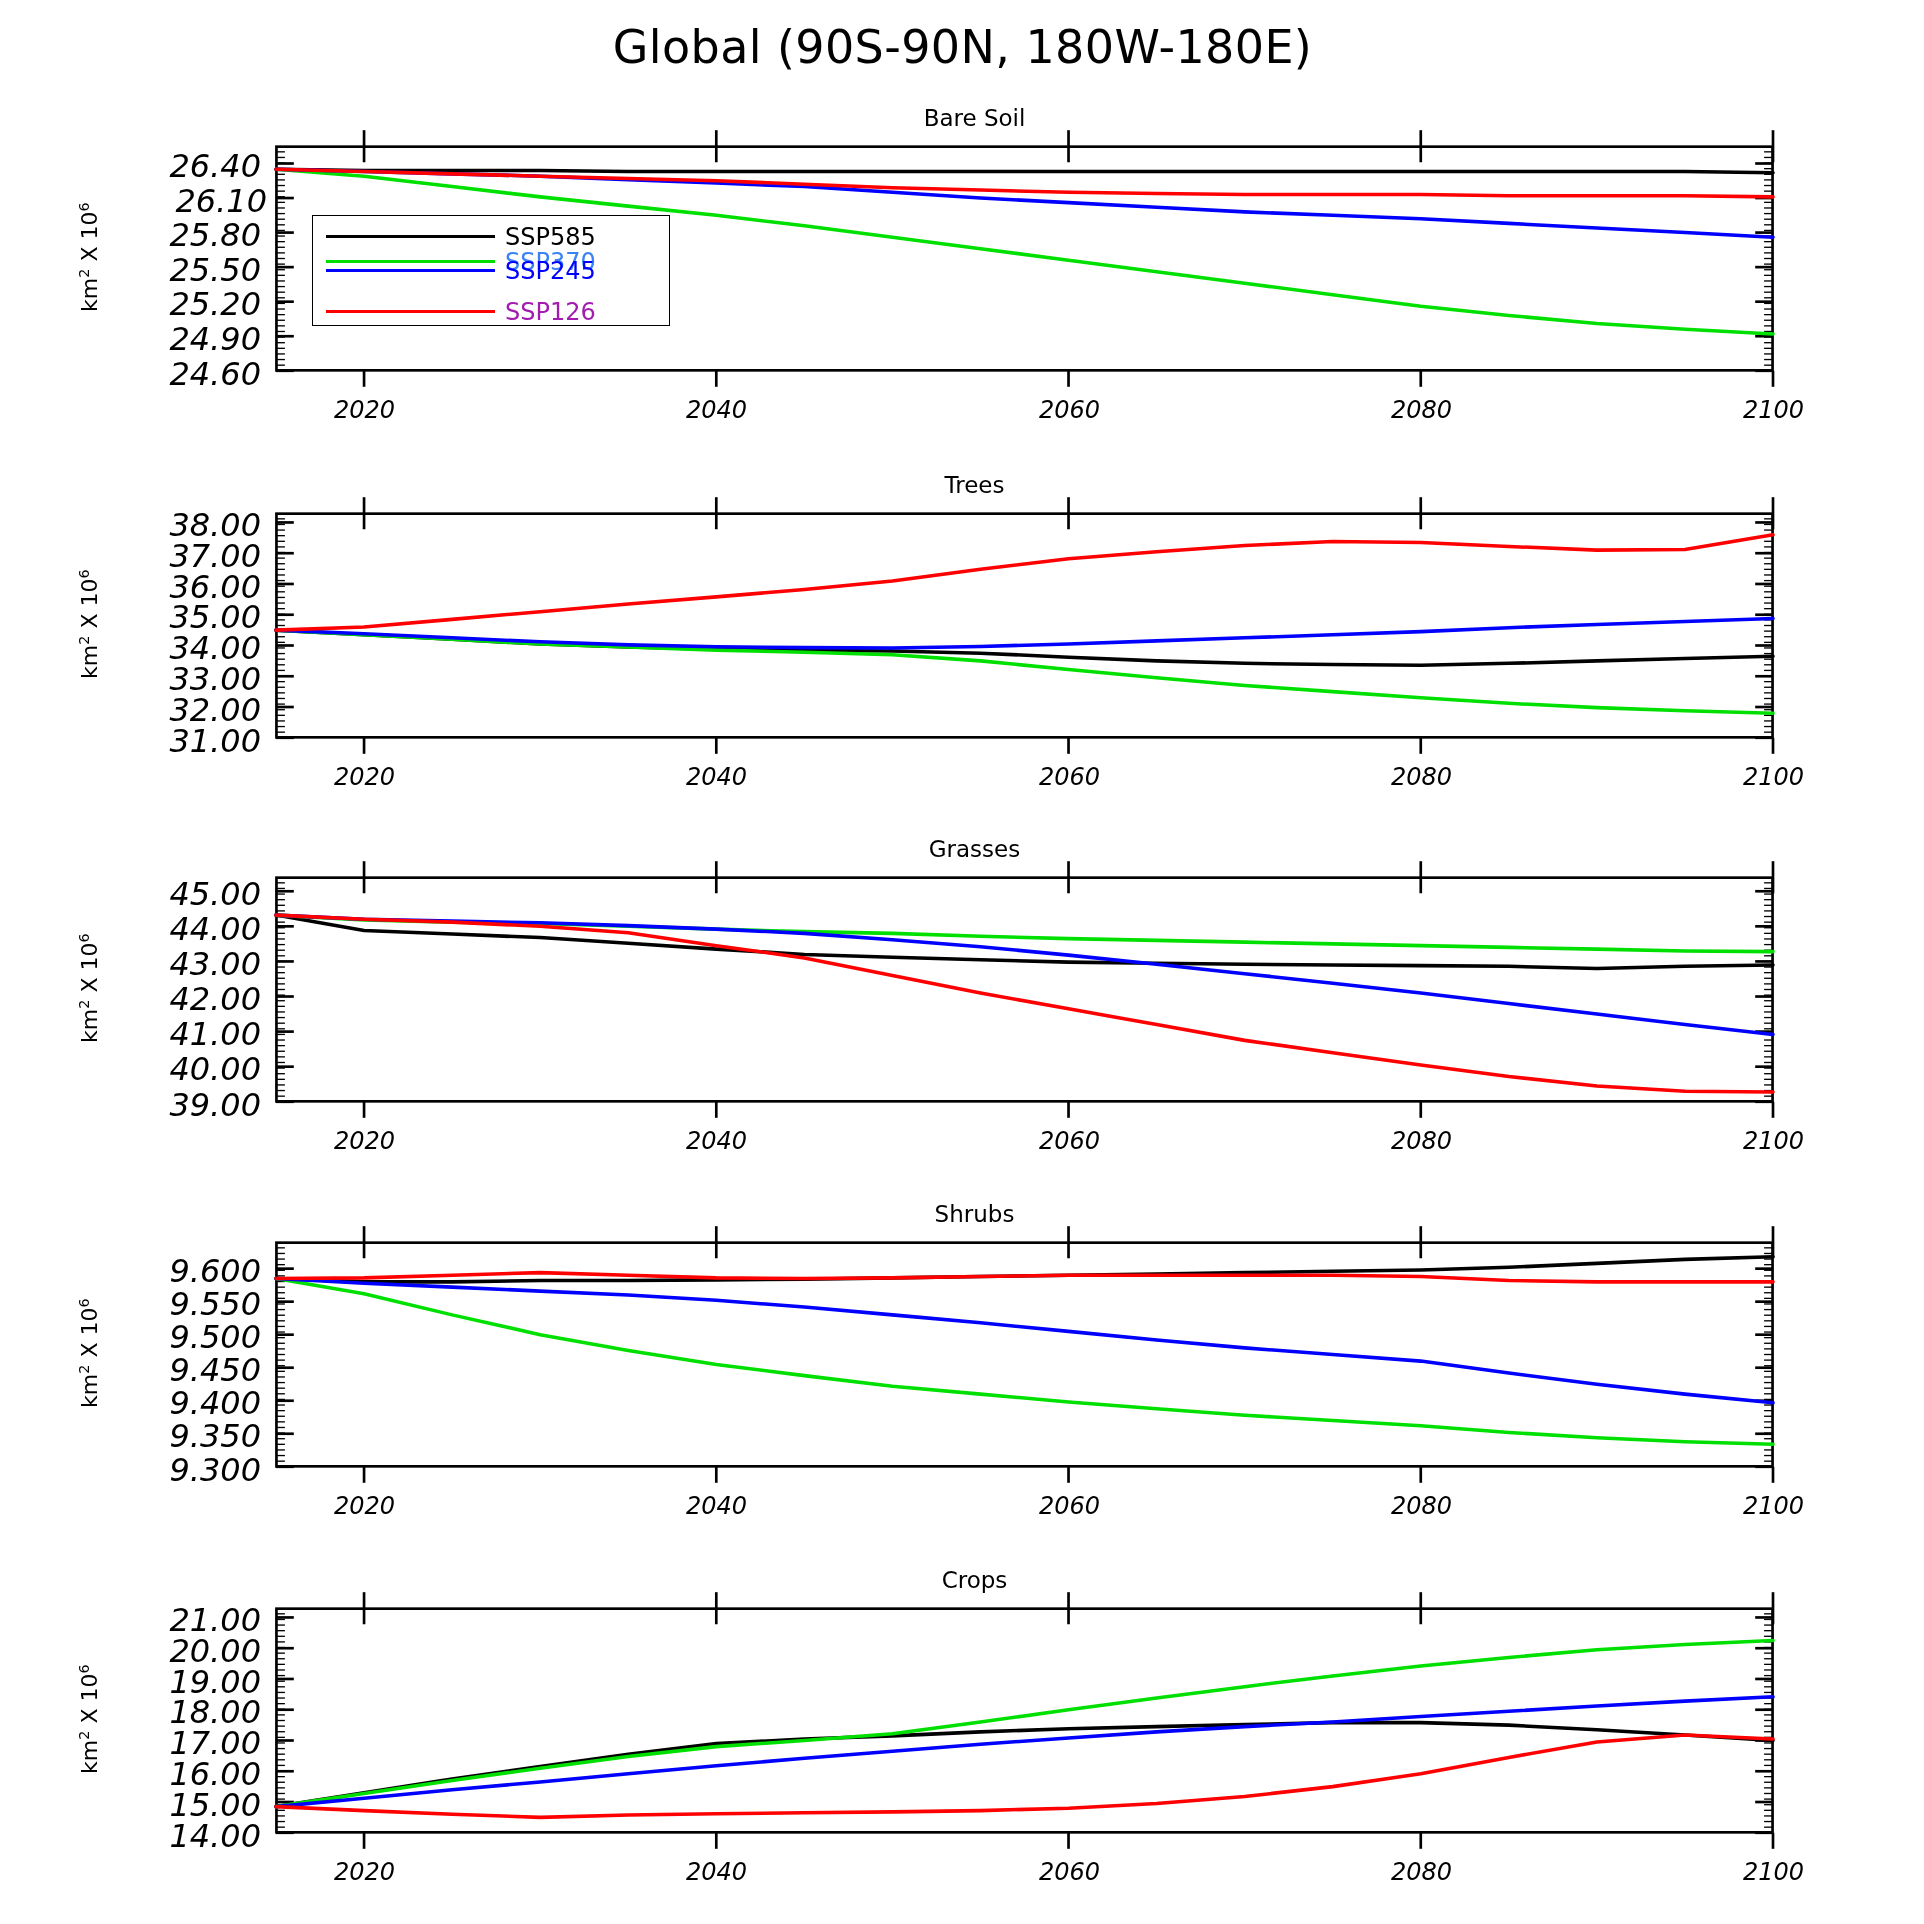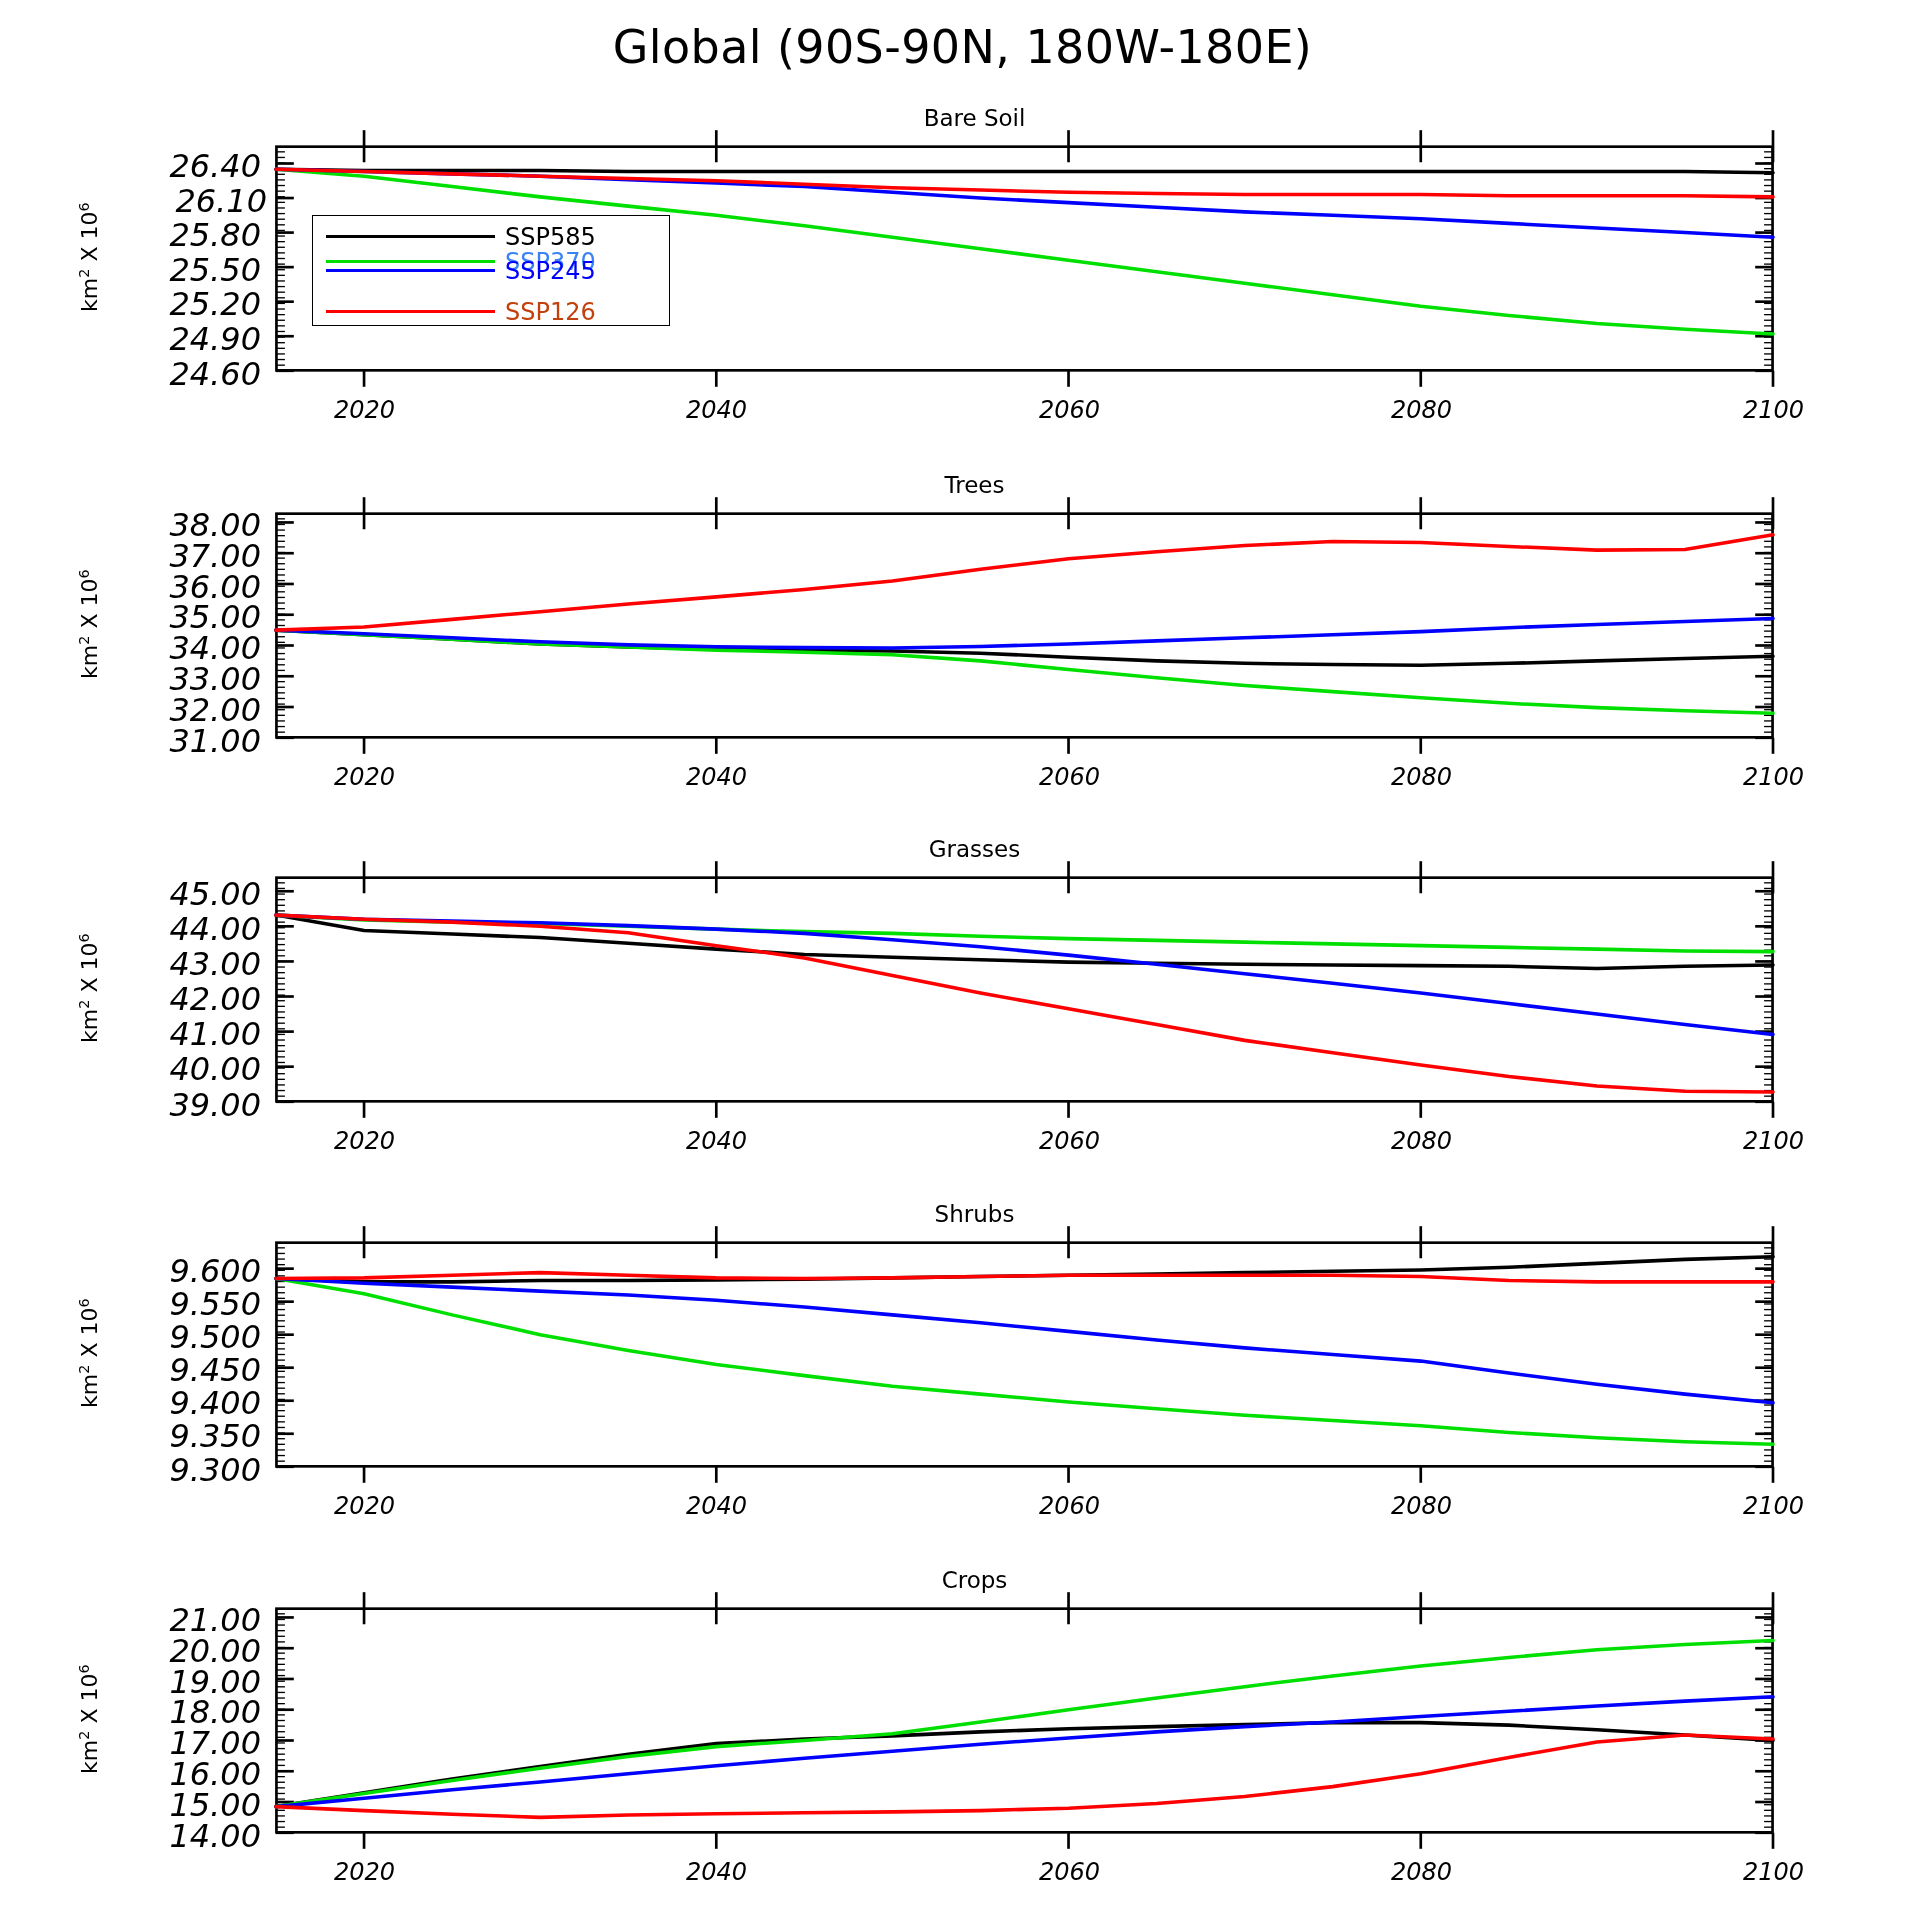--- a/index.html
+++ b/index.html
@@ -217,21 +217,21 @@
           <div style="position: absolute; left: 0px; top: 32px; width: 100%; height: 25px;">
             <div style="position: absolute; left: 12.5px; top: 11.6px; width: 169px; height: 3.6px; background: rgb(0, 224, 0);"></div>
             <div class="legend-label" style="position: absolute; left: 192px; top: 0px; color: #3b82f6;">SSP370</div>
           </div>
           <div style="position: absolute; left: 0px; top: 41px; width: 100%; height: 25px;">
             <div style="position: absolute; left: 12.5px; top: 11.6px; width: 169px; height: 3.6px; background: rgb(0, 0, 255);"></div>
             <div class="legend-label" style="position: absolute; left: 192px; top: 0px; color: rgb(0, 0, 255);">SSP245</div>
           </div>
           <div style="position: absolute; left: 0px; top: 82px; width: 100%; height: 25px;">
             <div style="position: absolute; left: 12.5px; top: 11.6px; width: 169px; height: 3.6px; background: rgb(255, 0, 0);"></div>
-            <div class="legend-label" style="position: absolute; left: 192px; top: 0px; color: #c2410c;">SSP126</div>
+            <div class="legend-label" style="position: absolute; left: 192px; top: 0px; color: #a21caf;">SSP126</div>
           </div>
         </div>
       </div>
       <div class="panel" style="top: 472px;">
         <div class="panel-title">Trees</div>
         <div class="ylabel" style="left: 9px; top: 139px; width: 160px; text-align: center;">km<sup>2</sup> X 10<sup>6</sup></div>
         <div class="plot-wrap">
           <svg width="1497" height="225" style="overflow: visible;" viewBox="0 0 1680 252">
             <rect x="0.5" y="0.5" width="1679" height="251" fill="none" stroke="#000" stroke-width="3"></rect>
             <line x1="0" x2="10" y1="6.3" y2="6.3" stroke="#000" stroke-width="1.5"></line>

